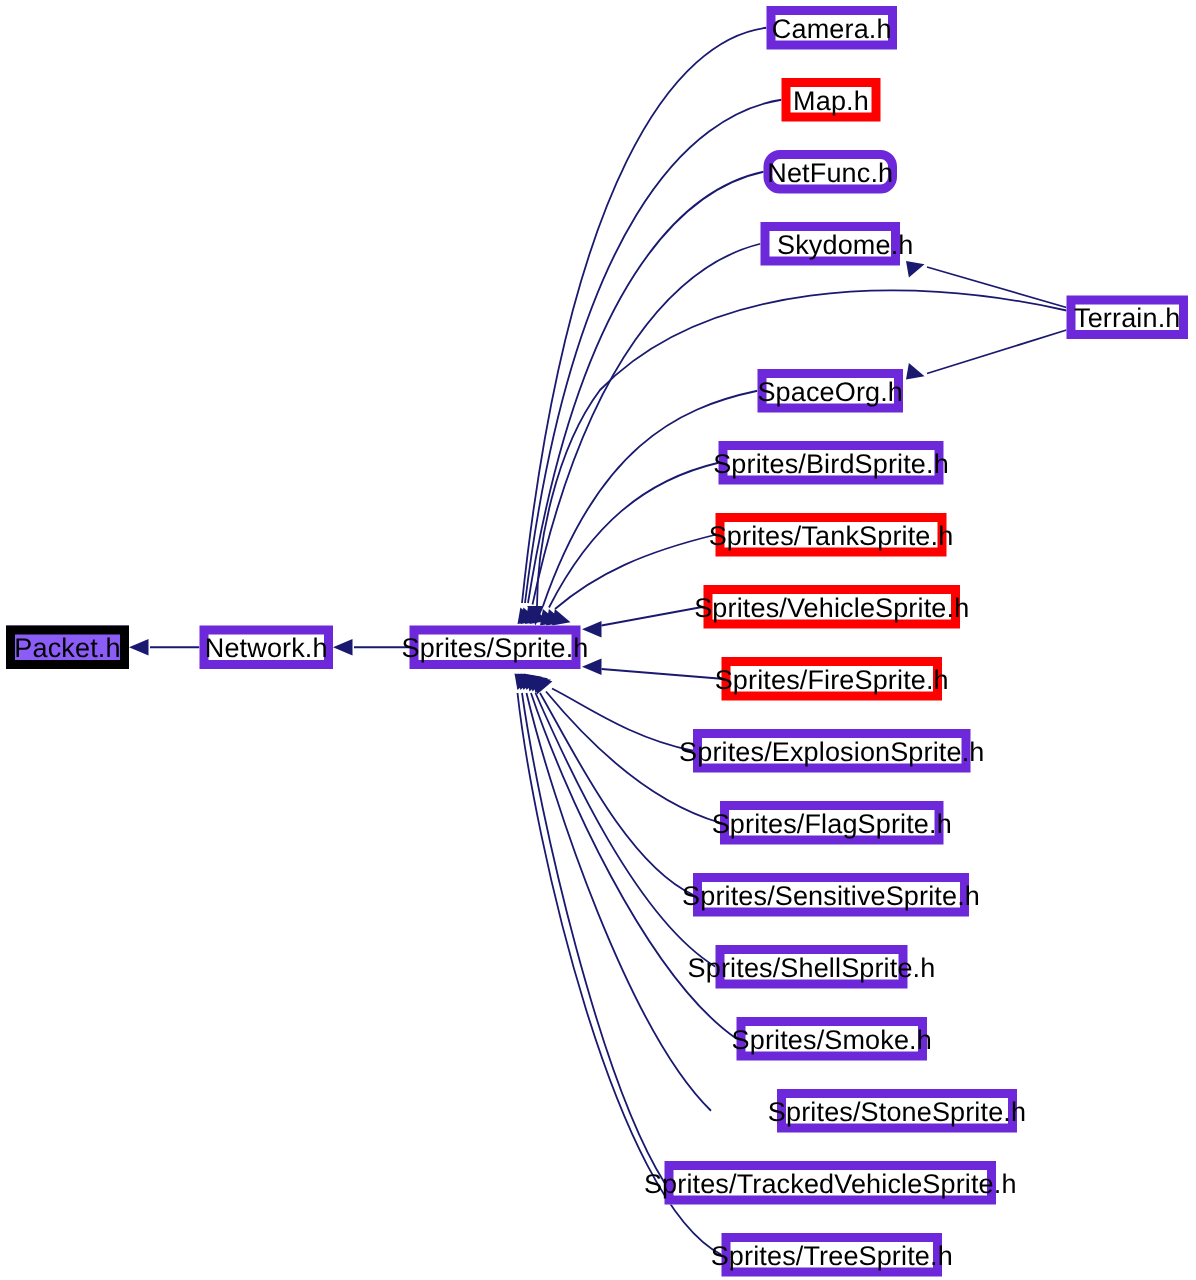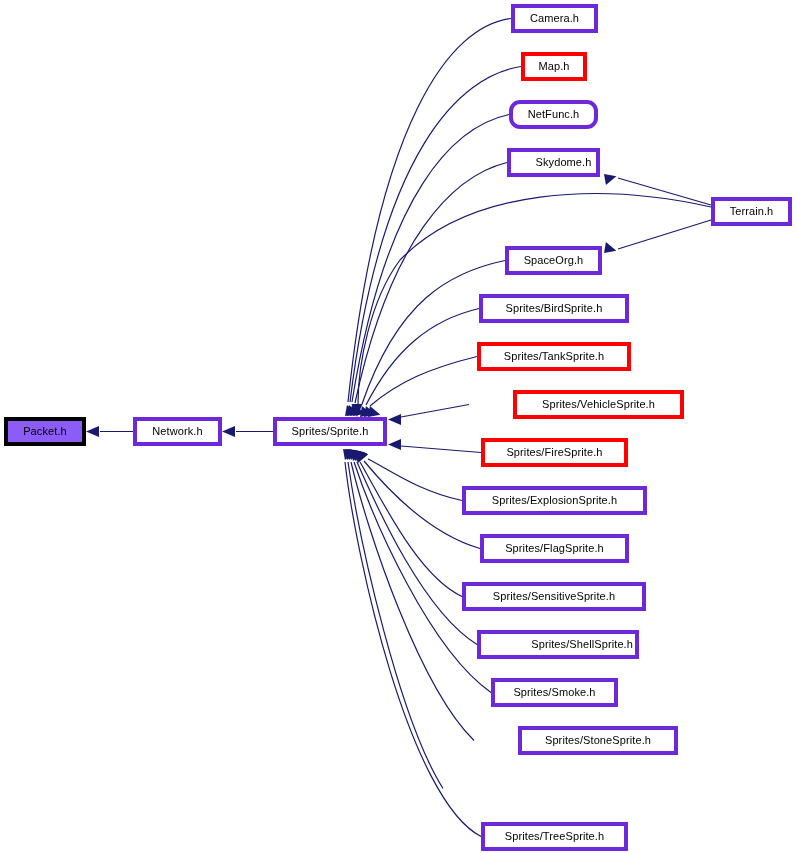--- a/index.html
+++ b/index.html
@@ -32,24 +32,24 @@
     top: 0;
     width: 797px;
     height: 853px;
   }
   .node {
     position: absolute;
     box-sizing: border-box;
     display: flex;
     align-items: center;
     justify-content: center;
-    border: 4px solid #6d28d9;
+    border: 6px solid #6d28d9;
     background: #ffffff;
     color: #000000;
-    font-size: 11px;
+    font-size: 18px;
     line-height: 1;
     letter-spacing: 0.1px;
     white-space: nowrap;
     cursor: pointer;
     height: 29px;
   }
   .node.red {
     border-color: #ff0000;
   }
   .node.current {
@@ -140,42 +140,45 @@
       </div>
       <div class="node" title="SpaceOrg.h" style="left: 505px; top: 246px; width: 97px;">
         <span class="node-label">SpaceOrg.h</span>
       </div>
       <div class="node" title="Sprites/BirdSprite.h" style="left: 479px; top: 294px; width: 150px;">
         <span class="node-label">Sprites/BirdSprite.h</span>
       </div>
       <div class="node red" title="Sprites/TankSprite.h" style="left: 477px; top: 342px; width: 154px;">
         <span class="node-label">Sprites/TankSprite.h</span>
       </div>
-      <div class="node red" title="Sprites/VehicleSprite.h" style="left: 469px; top: 390px; width: 171px; margin-left: 44px;">
+      <div class="node red" title="Sprites/VehicleSprite.h" style="left: 469px; top: 390px; width: 171px;">
         <span class="node-label">Sprites/VehicleSprite.h</span>
       </div>
       <div class="node red" title="Sprites/FireSprite.h" style="left: 481px; top: 438px; width: 147px;">
         <span class="node-label">Sprites/FireSprite.h</span>
       </div>
       <div class="node" title="Sprites/ExplosionSprite.h" style="left: 462px; top: 486px; width: 185px;">
         <span class="node-label">Sprites/ExplosionSprite.h</span>
       </div>
       <div class="node" title="Sprites/FlagSprite.h" style="left: 480px; top: 534px; width: 149px;">
         <span class="node-label">Sprites/FlagSprite.h</span>
       </div>
       <div class="node" title="Sprites/SensitiveSprite.h" style="left: 462px; top: 582px; width: 184px;">
         <span class="node-label">Sprites/SensitiveSprite.h</span>
       </div>
-      <div class="node" title="Sprites/ShellSprite.h" style="left: 477px; top: 630px; width: 162px; justify-content: flex-end;">
+      <div class="node" title="Sprites/ShellSprite.h" style="left: 477px; top: 630px; width: 128px;">
         <span class="node-label">Sprites/ShellSprite.h</span>
       </div>
       <div class="node" title="Sprites/Smoke.h" style="left: 491px; top: 678px; width: 127px;">
         <span class="node-label">Sprites/Smoke.h</span>
       </div>
       <div class="node" title="Sprites/StoneSprite.h" style="left: 474px; top: 726px; width: 160px; margin-left: 44px;">
         <span class="node-label">Sprites/StoneSprite.h</span>
+      </div>
+      <div class="node" title="Sprites/TrackedVehicleSprite.h" style="left: 443px; top: 774px; width: 221px;">
+        <span class="node-label">Sprites/TrackedVehicleSprite.h</span>
       </div>
       <div class="node" title="Sprites/TreeSprite.h" style="left: 481px; top: 822px; width: 147px;">
         <span class="node-label">Sprites/TreeSprite.h</span>
       </div>
     </div>
 
 </div>
 
 </body></html>

